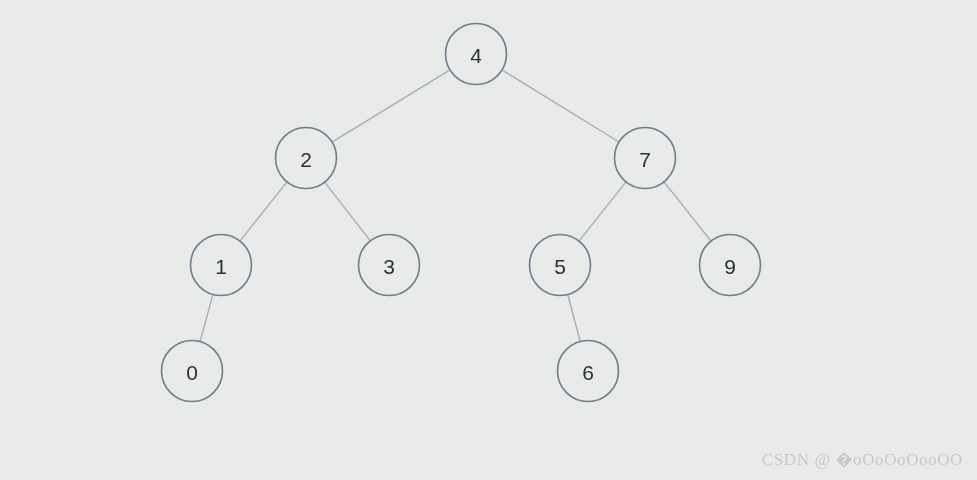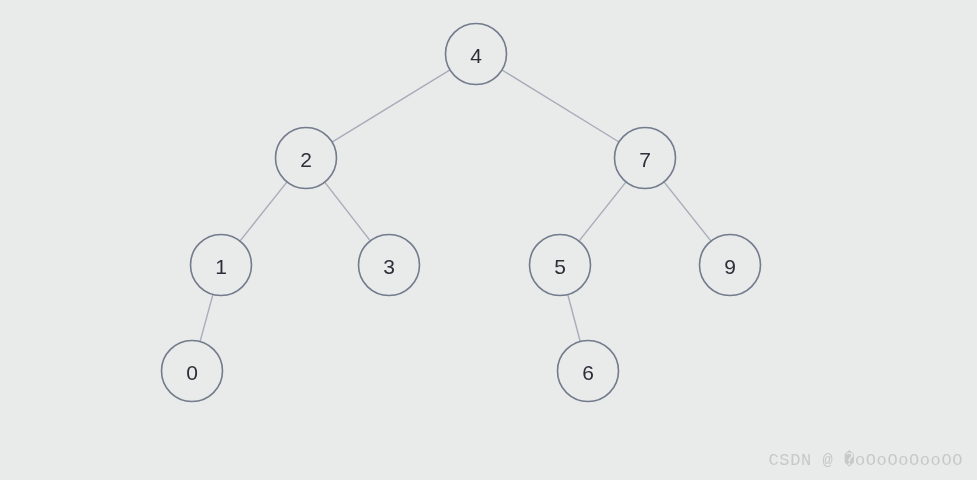--- a/index.html
+++ b/index.html
@@ -38,21 +38,21 @@
     font-family: "Liberation Sans", sans-serif;
     font-size: 21px;
     text-anchor: middle;
     dominant-baseline: central;
   }
   #watermark {
     position: absolute;
     right: 14px;
     bottom: 10px;
     color: #c8c8c8;
-    font-family: Liberation Mono, monospace;
+    font-family: Liberation Serif, serif;
     font-size: 17px;
     letter-spacing: 0.6px;
     white-space: nowrap;
     user-select: none;
   }
 </style>
 </head>
 <body>
 
 <div id="canvas">

